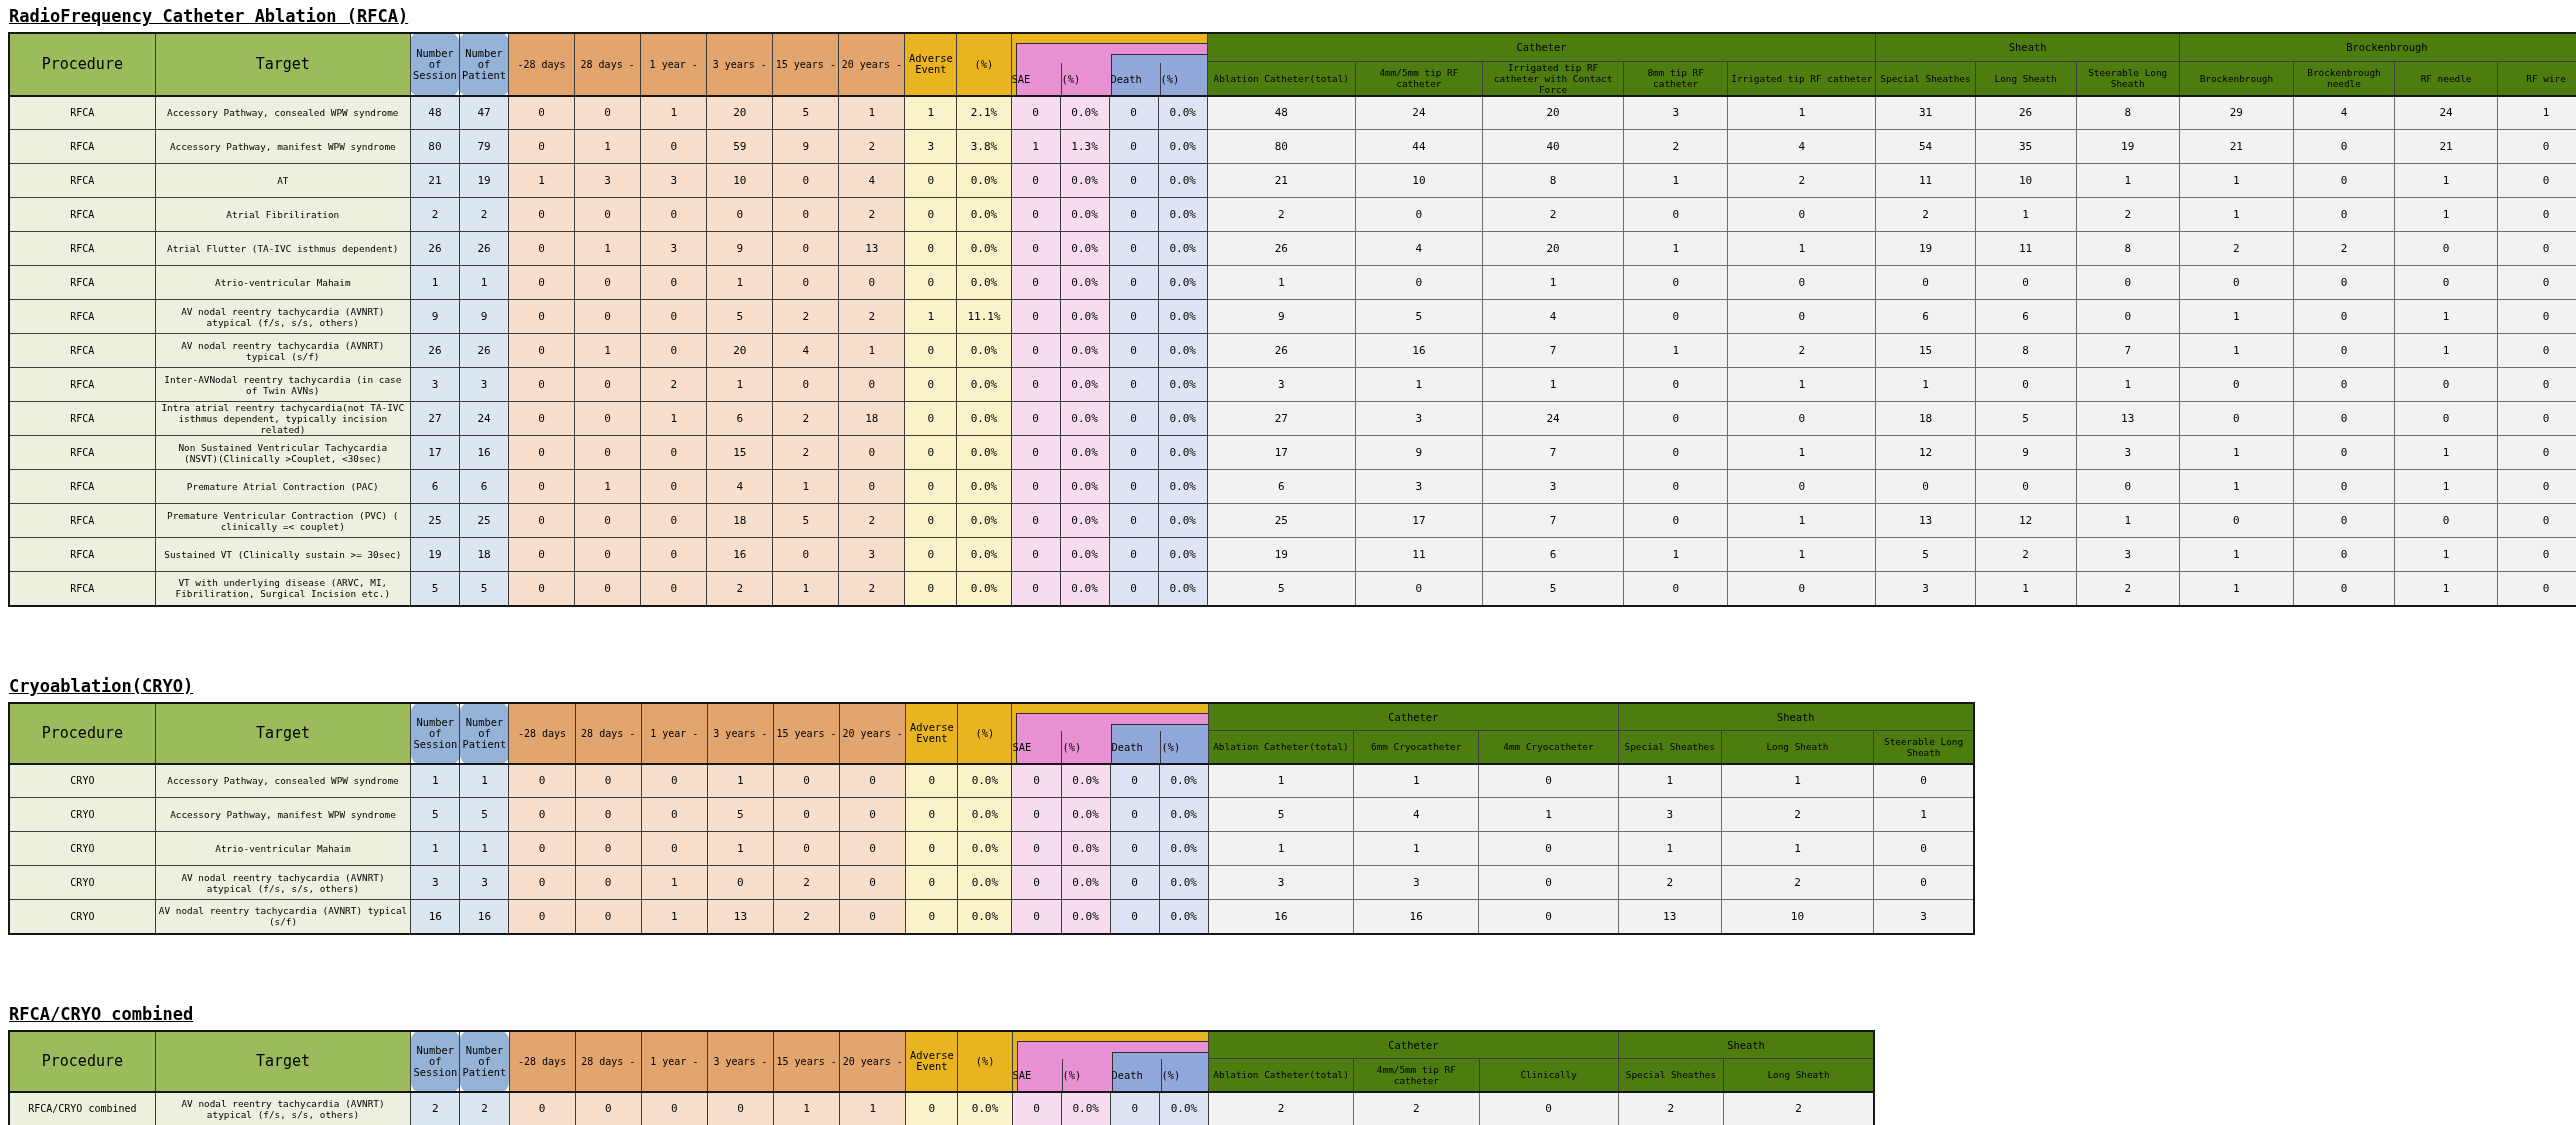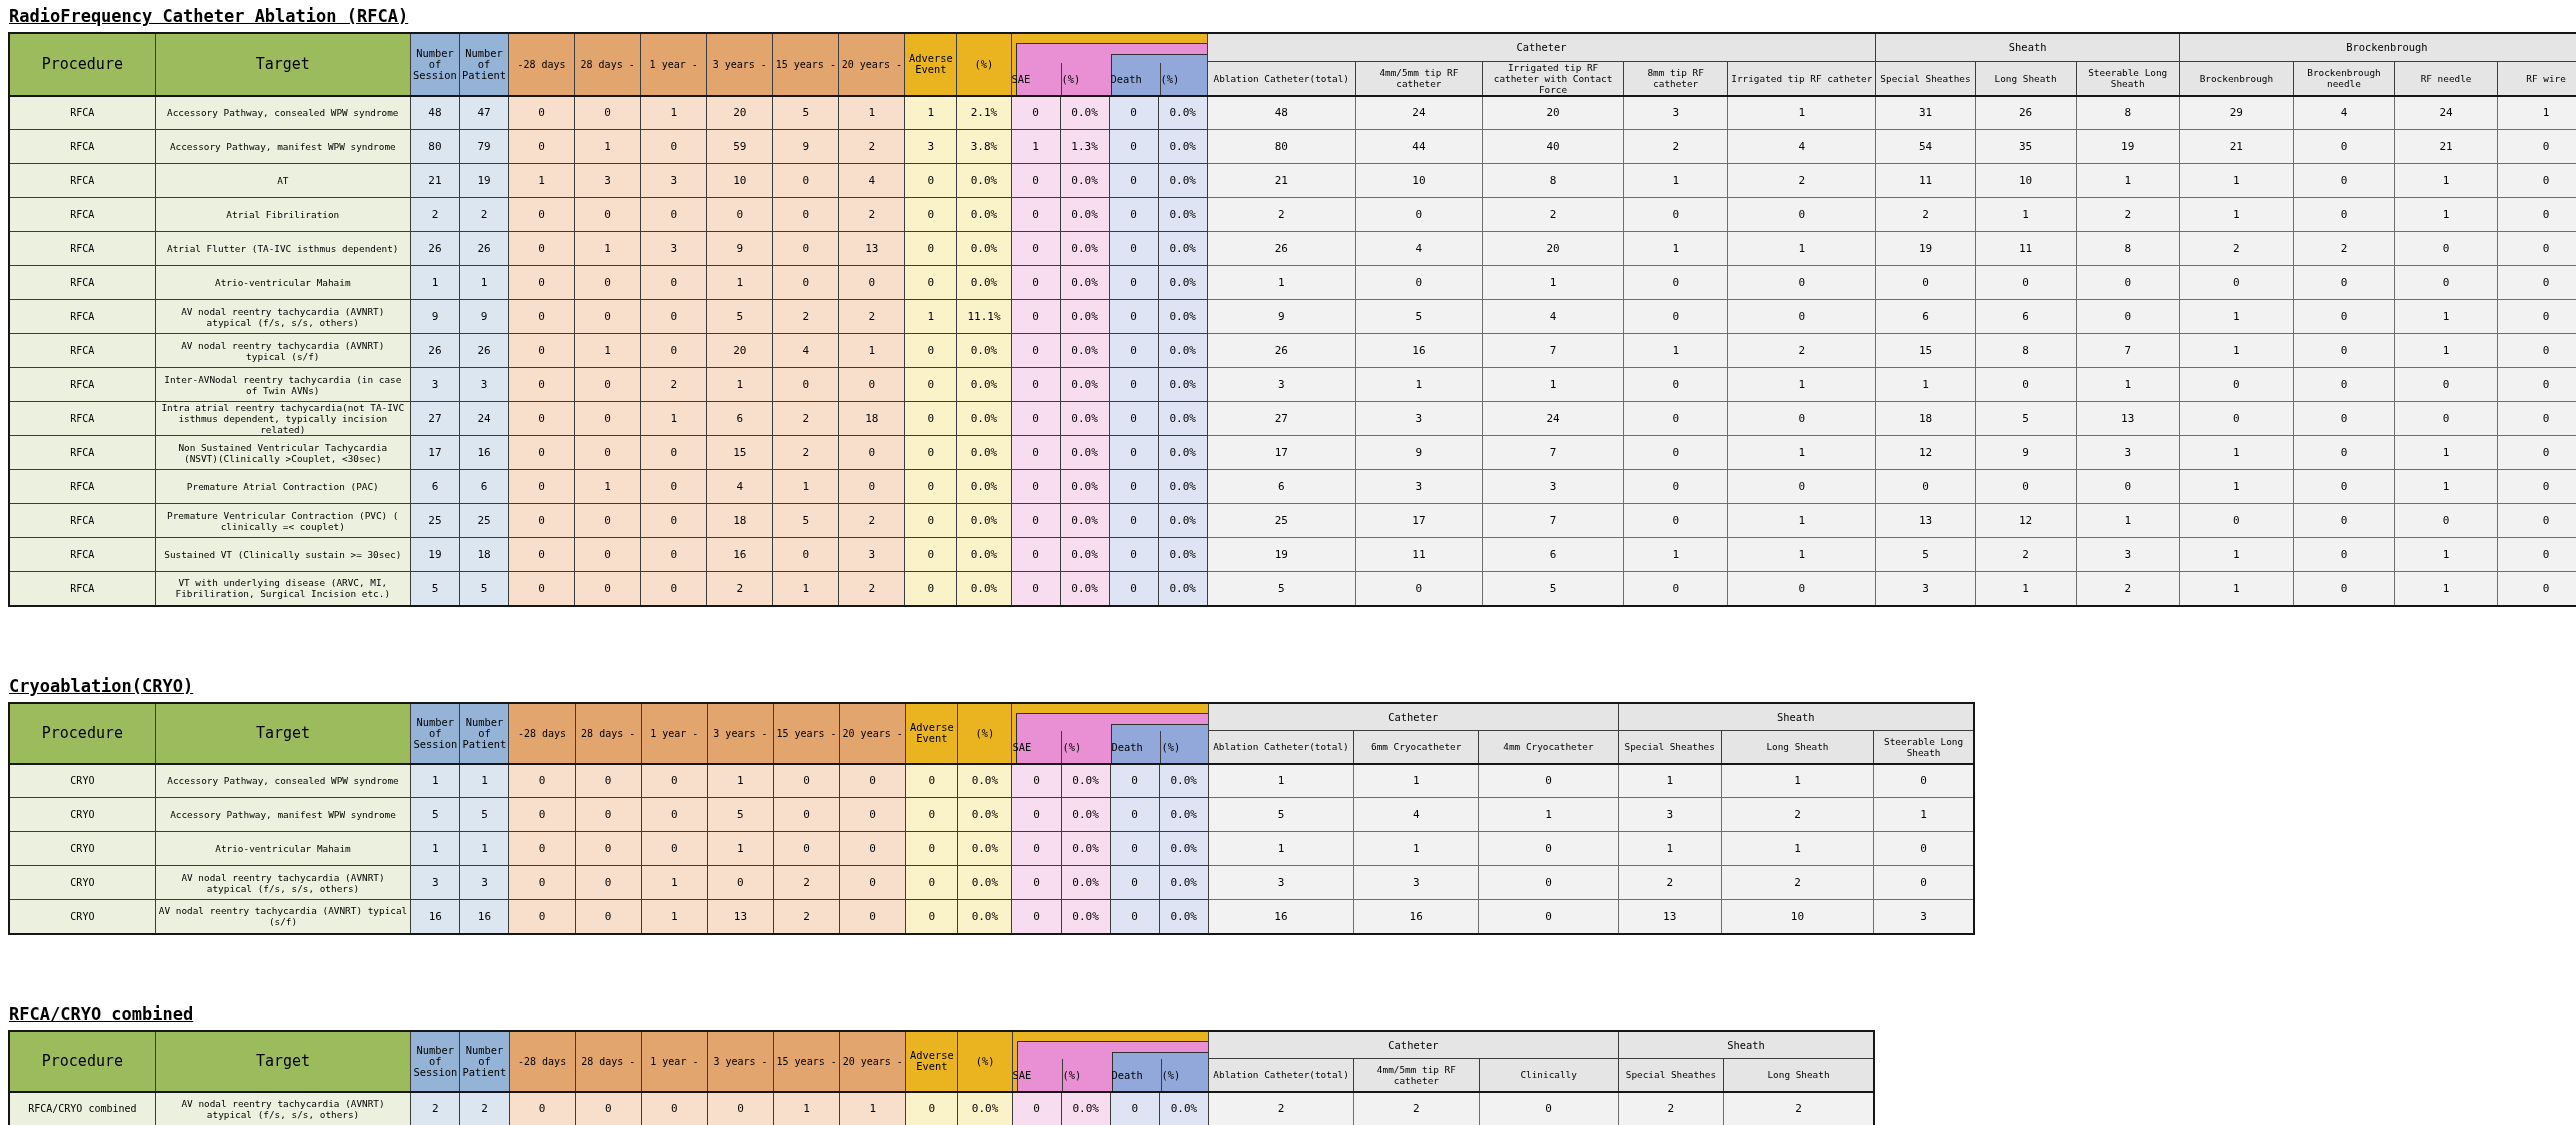--- a/index.html
+++ b/index.html
@@ -33,24 +33,24 @@
     font-weight: normal;
   }
   thead tr.group-row { height: 28px; }
   thead tr.sub-row   { height: 33px; }
   tbody tr.data-row  { height: 34px; }
   thead th { border-bottom-width: 1px; }
   thead tr.sub-row th, thead th[rowspan] { border-bottom: 2px solid #161616; }
 
   
   .th-green  { background: #9CBB5D; font-size: 15px; }
-  .th-blue   { background: #95B3D7; font-size: 10.4px; line-height: 11px; }
+  .th-blue   { background: #95B3D7; font-size: 10.4px; line-height: 11px; border-radius: 9px; }
   .th-orange { background: #E2A56E; font-size: 10px; }
   .th-gold   { background: #E9B41F; font-size: 10.4px; line-height: 11px; }
-  .th-gray   { background: #e5e5e5; }
+  .th-gray   { background: #4d7c0f; }
   .th-group  { font-size: 10.4px; }
   .th-sub    { font-size: 9.4px; line-height: 11px; }
 
   
   .th-saedeath { position: relative; background: #E9B41F; padding: 0; }
   .sae-box {
     position: absolute; top: 9px; left: 4px; right: 0; bottom: 0;
     background: #E98FD4; border-top: 1px solid #2e2e2e; border-left: 1px solid #2e2e2e;
   }
   .death-box {

